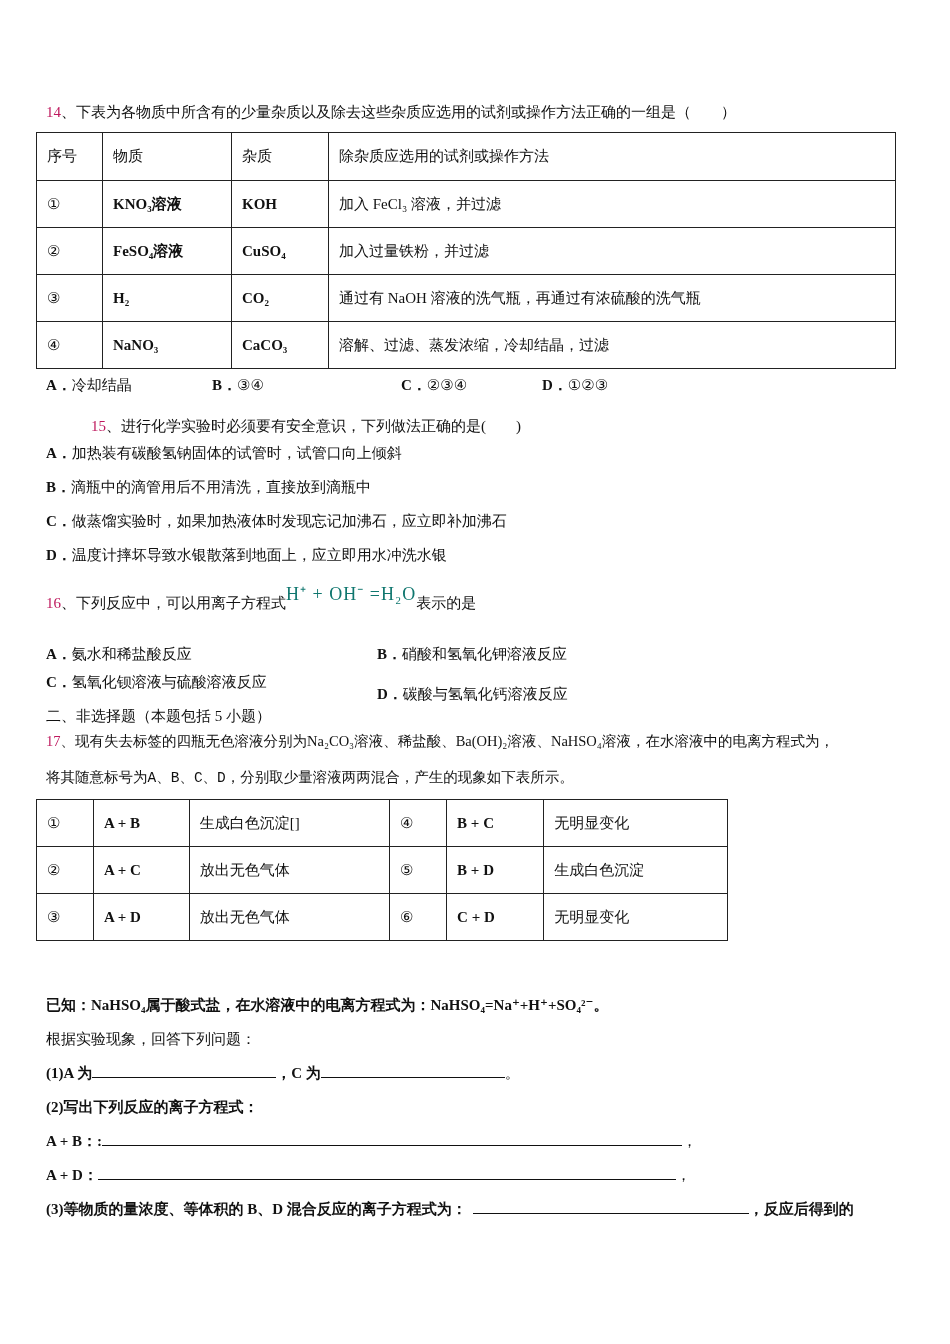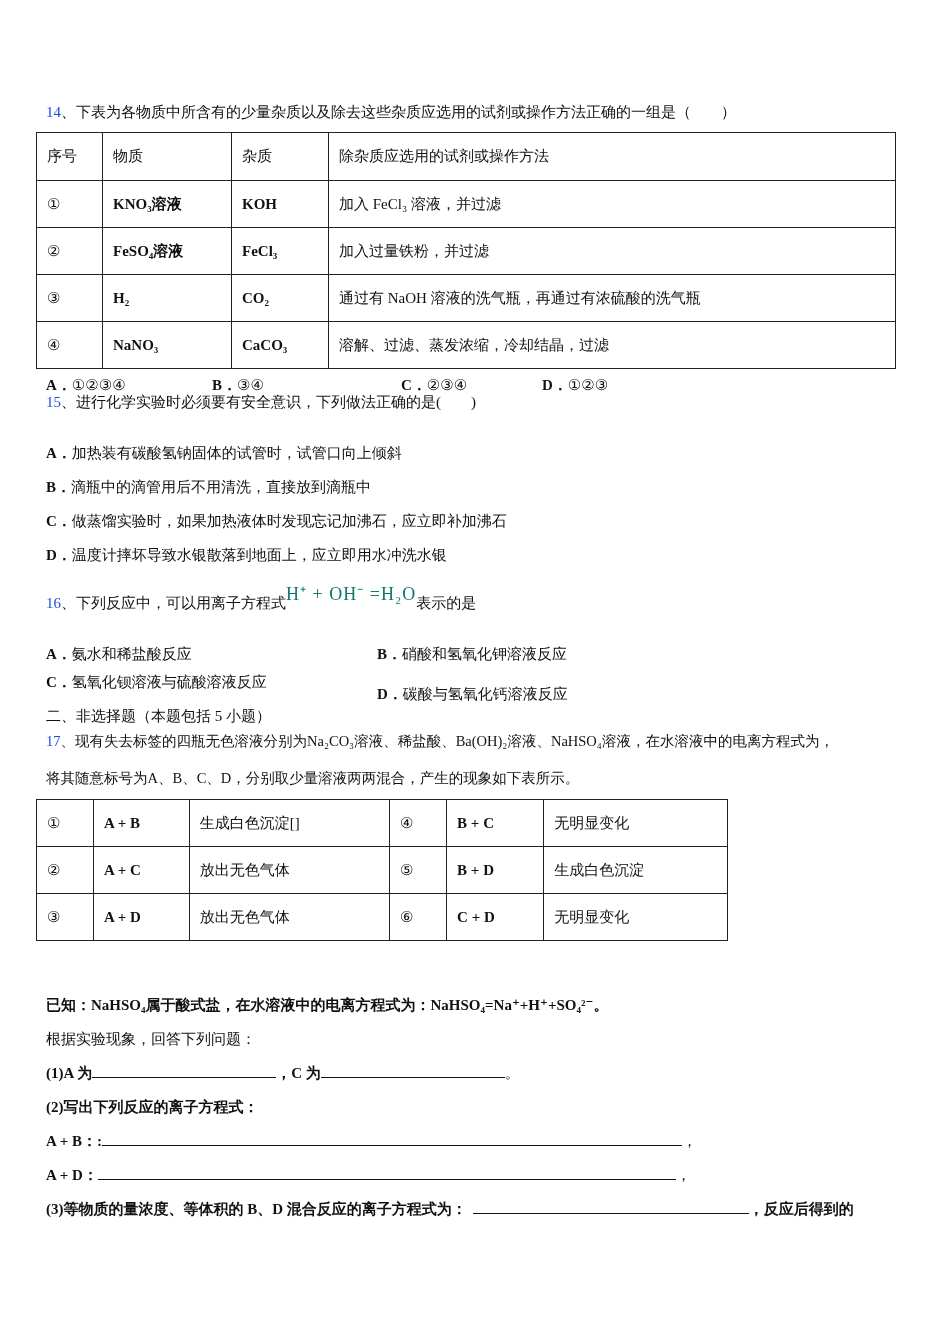--- a/index.html
+++ b/index.html
@@ -1,19 +1,19 @@
 <!DOCTYPE html>
 <html><head>
 <meta charset="utf-8">
 <style>
   html, body { margin: 0; padding: 0; background: #ffffff; }
   body { width: 950px; height: 1344px; position: relative; overflow: hidden;
          font-family: "Liberation Serif", "DejaVu Serif", serif; color: #111; font-size: 15px; }
   .line { position: absolute; left: 46px; white-space: nowrap; font-size: 15px; line-height: 20px; }
-  .qnum { font-family: "Liberation Serif", serif; color: #1d4ed8; }
+  .qnum { font-family: "Liberation Serif", serif; color: #be185d; }
   .b { font-weight: bold; border-radius: 19px; }
   table.t { position: absolute; border-collapse: collapse; font-size: 15px; }
   table.t td { border: 1.5px solid #222; padding: 0 10px; height: 46px; vertical-align: middle; white-space: nowrap; }
   .opt-row { position: absolute; left: 46px; font-size: 15px; line-height: 20px; white-space: nowrap; }
   .opt { position: absolute; white-space: nowrap; }
   .formula { font-family: "Liberation Serif", serif; color: #0f766e; font-size: 18px; position: relative; top: -8px; letter-spacing: 1px; }
   .blank { display: inline-block; border-bottom: 1px solid #111; height: 14px; vertical-align: baseline; }
 </style>
 </head>
 <body>
@@ -32,46 +32,46 @@
   </tr>
   <tr>
     <td>①</td>
     <td class="b">KNO₃溶液</td>
     <td class="b">KOH</td>
     <td>加入 FeCl₃ 溶液，并过滤</td>
   </tr>
   <tr>
     <td>②</td>
     <td class="b">FeSO₄溶液</td>
-    <td class="b">FeCl₃</td>
+    <td class="b">CuSO₄</td>
     <td>加入过量铁粉，并过滤</td>
   </tr>
   <tr>
     <td>③</td>
     <td class="b">H₂</td>
     <td class="b">CO₂</td>
     <td>通过有 NaOH 溶液的洗气瓶，再通过有浓硫酸的洗气瓶</td>
   </tr>
   <tr>
     <td>④</td>
     <td class="b">NaNO₃</td>
     <td class="b">CaCO₃</td>
     <td>溶解、过滤、蒸发浓缩，冷却结晶，过滤</td>
   </tr>
 </tbody>
   </table>
 
 <div class="opt-row" style="top:375px; width:700px; height:20px;">
-  <span class="opt" style="left:0;"><span class="b">A．</span><span>①②③④</span></span>
+  <span class="opt" style="left:0;"><span class="b">A．</span><span>冷却结晶</span></span>
   <span class="opt" style="left:166px;"><span class="b">B．</span><span>③④</span></span>
   <span class="opt" style="left:331px;margin-left:24px;"><span class="b">C．</span><span>②③④</span></span>
   <span class="opt" style="left:496px;"><span class="b">D．</span><span>①②③</span></span>
 </div>
 
-<div class="line" style="top:392px;">
+<div class="line" style="top:416px;margin-left:45px;">
   <span class="qnum">15</span><span>、进行化学实验时必须要有安全意识，下列做法正确的是(　　)</span>
 </div>
 <div class="line" style="top:443px;"><span class="b">A．</span><span>加热装有碳酸氢钠固体的试管时，试管口向上倾斜</span></div>
 <div class="line" style="top:477px;"><span class="b">B．</span><span>滴瓶中的滴管用后不用清洗，直接放到滴瓶中</span></div>
 <div class="line" style="top:511px;"><span class="b">C．</span><span>做蒸馏实验时，如果加热液体时发现忘记加沸石，应立即补加沸石</span></div>
 <div class="line" style="top:545px;"><span class="b">D．</span><span>温度计摔坏导致水银散落到地面上，应立即用水冲洗水银</span></div>
 
 <div class="line" style="top:592px;">
   <span class="qnum">16</span><span>、下列反应中，可以用离子方程式</span><span class="formula">H⁺ + OH⁻  =H₂O</span><span>表示的是</span>
 </div>
@@ -82,21 +82,21 @@
 <div class="opt-row" style="top:672px; width:700px; height:20px;">
   <span class="opt" style="left:0;"><span class="b">C．</span><span>氢氧化钡溶液与硫酸溶液反应</span></span>
   <span class="opt" style="left:331px;margin-top:12px;"><span class="b">D．</span><span>碳酸与氢氧化钙溶液反应</span></span>
 </div>
 
 <div class="line" style="top:706px;">二、非选择题（本题包括 5 小题）</div>
 
 <div class="line" style="top:731px; font-size:14.5px;">
   <span class="qnum">17</span><span>、现有失去标签的四瓶无色溶液分别为Na₂CO₃溶液、稀盐酸、Ba(OH)₂溶液、NaHSO₄溶液，在水溶液中的电离方程式为，</span>
 </div>
-<div class="line" style="top:768px; font-size:14.5px;">将其随意标号为A、B、C、D，分别取少量溶液两两混合，产生的现象如下表所示。</div>
+<div class="line" style="top:768px; font-size:14.5px;font-family:Liberation Mono, monospace;">将其随意标号为A、B、C、D，分别取少量溶液两两混合，产生的现象如下表所示。</div>
 
 <table class="t" style="left:36px; top:799px; width:692px;">
   <tbody>
   <tr>
     <td>①</td>
     <td class="b">A + B</td>
     <td>生成白色沉淀[]</td>
     <td>④</td>
     <td class="b">B + C</td>
     <td>无明显变化</td>

